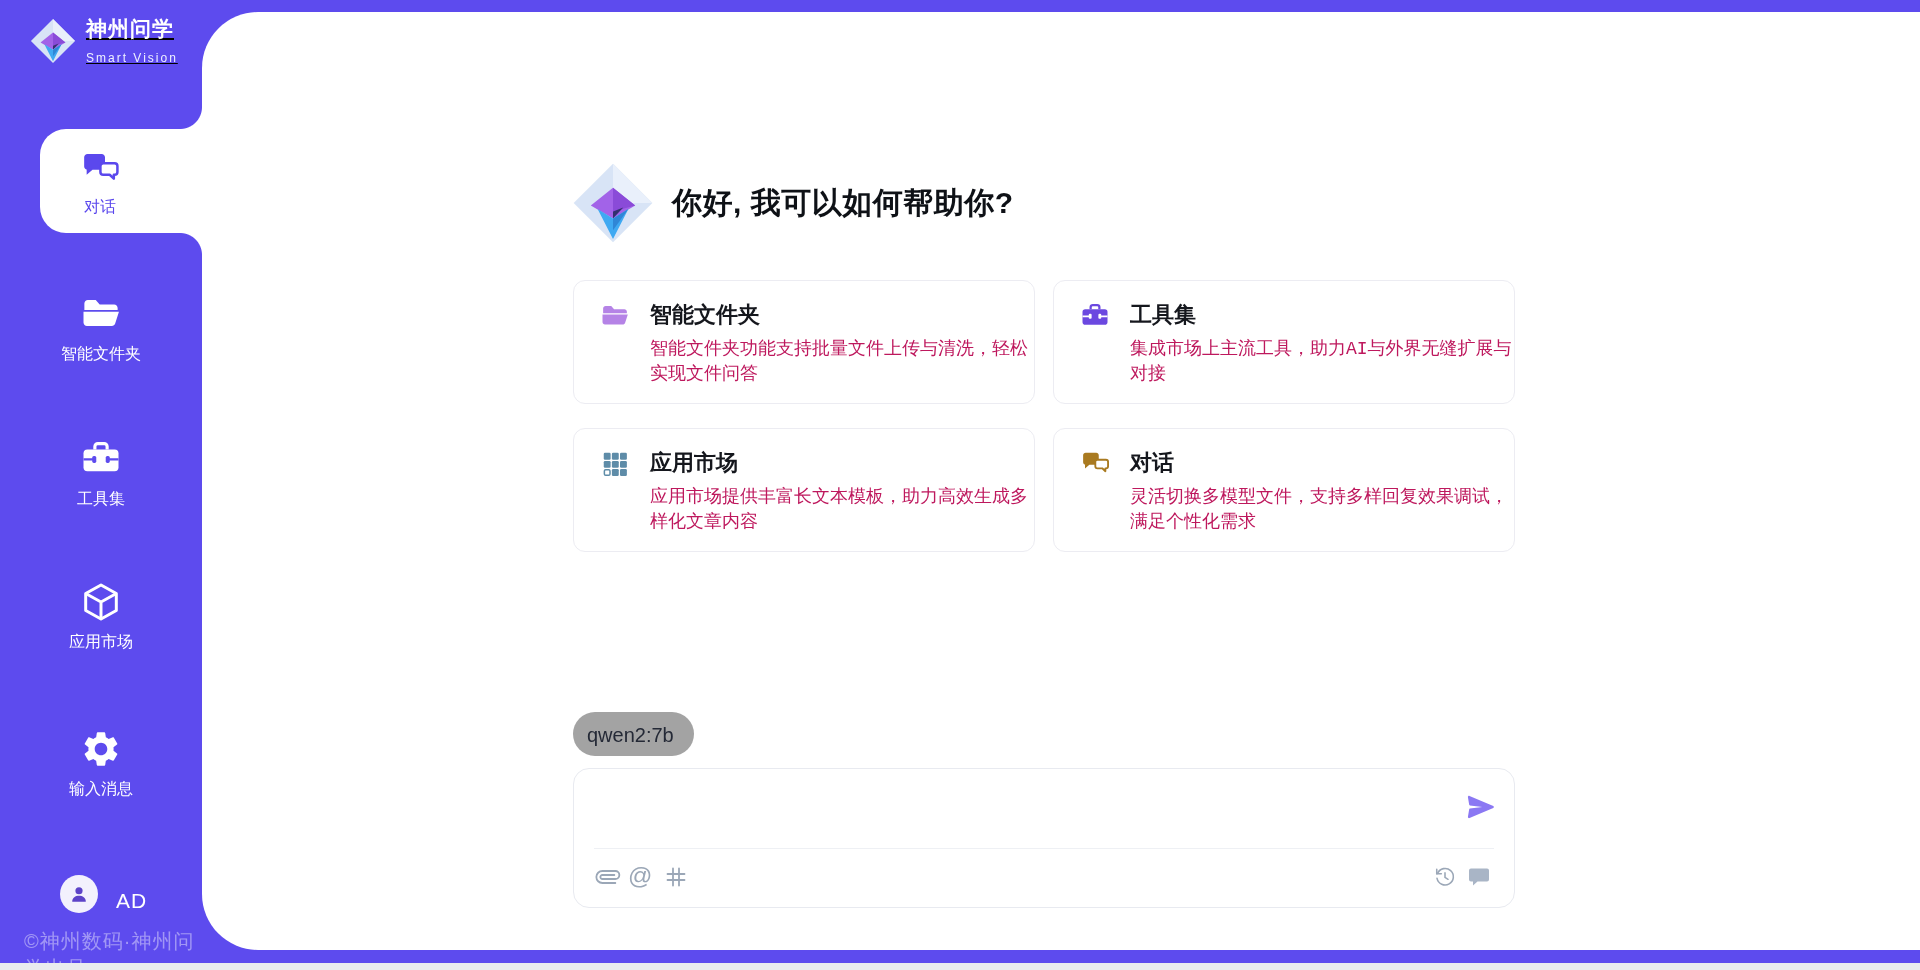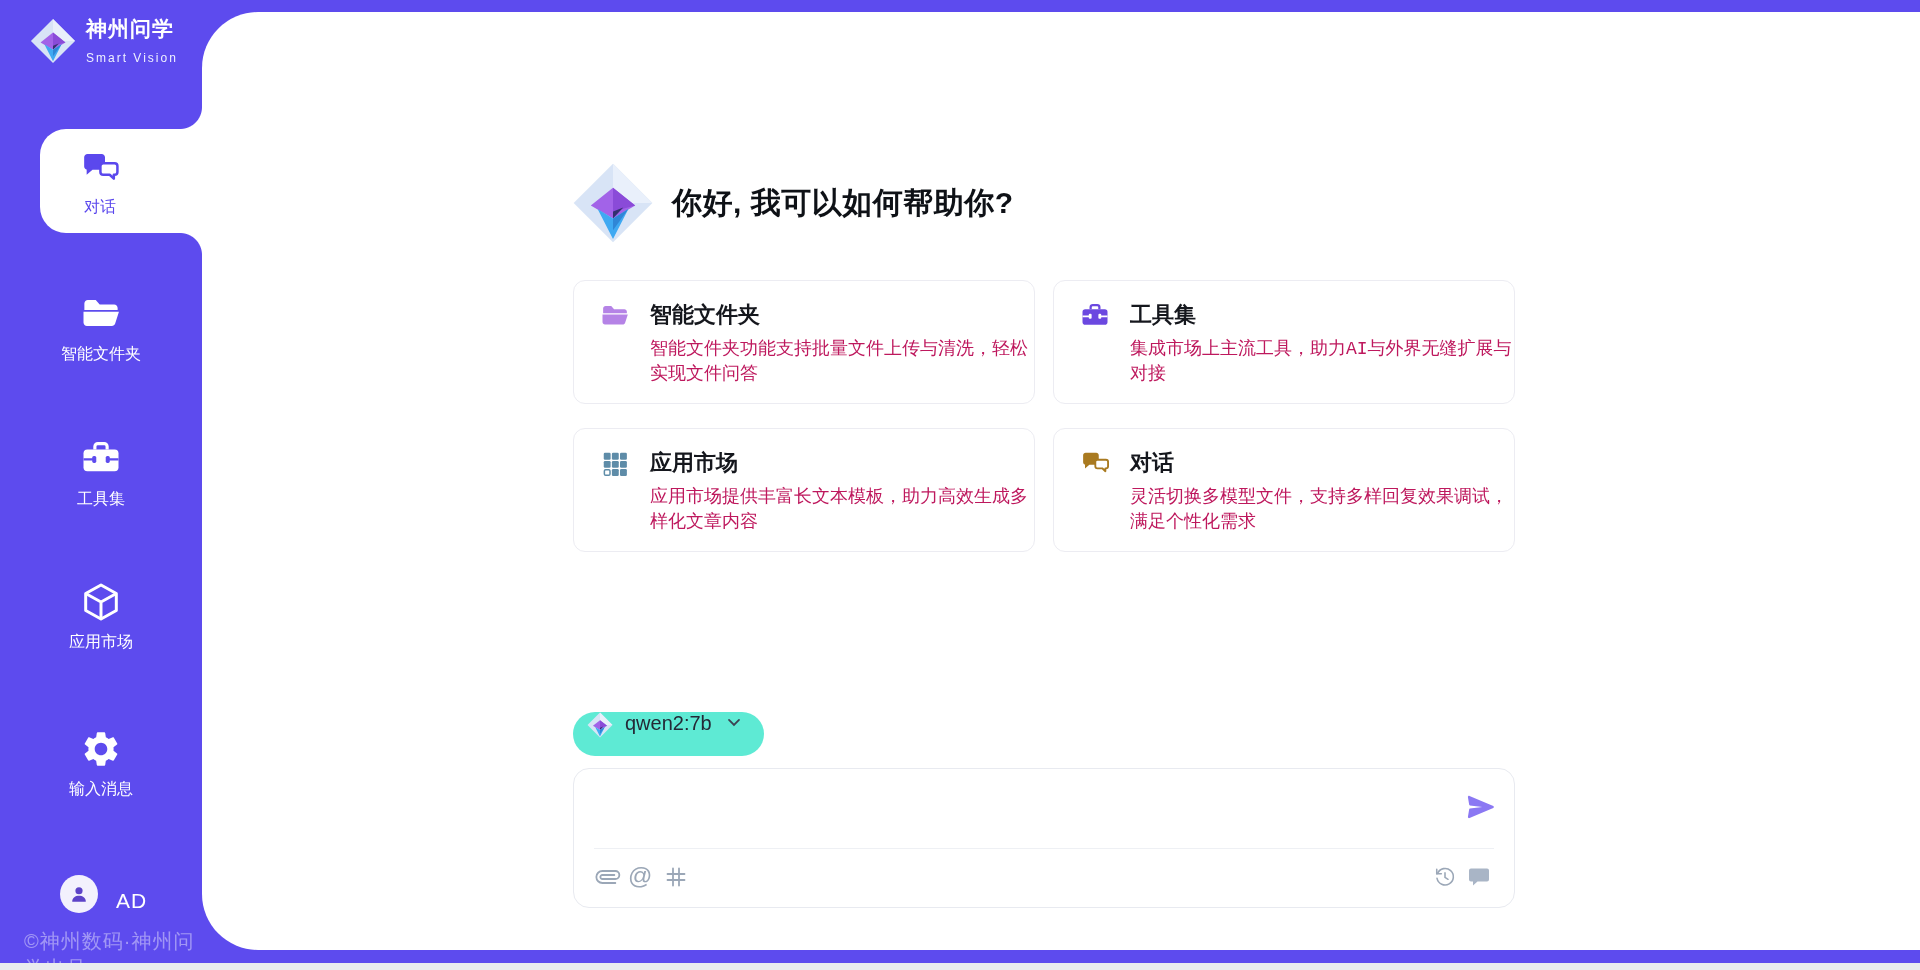--- a/index.html
+++ b/index.html
@@ -13,21 +13,21 @@
   .scroll-strip { position:absolute; left:0; bottom:0; width:1920px; height:7px; background:#e9ebef; }
 
   
   .main-panel {
     position:absolute; left:202px; top:12px; right:0; bottom:20px;
     background:#ffffff; border-radius:56px 0 0 56px;
   }
 
   
   .sidebar { position:absolute; left:0; top:0; width:202px; height:100%; }
-  .logo-row { position:absolute; left:30px; top:16px; display:flex; align-items:center; gap:10px; }
+  .logo-row { position:absolute; left:30px; top:16px; display:flex; align-items:center; gap:10px;text-decoration:underline; }
   .logo-diamond { width:46px; height:46px; }
   .logo-name { color:#fff; font-size:21px; font-weight:bold; letter-spacing:1px; line-height:26px; }
   .logo-sub { color:#eef0ff; font-size:12px; letter-spacing:2px; margin-top:9px; }
 
   .nav-tab-active {
     position:absolute; left:40px; top:129px; width:162px; height:104px;
     background:#fff; border-radius:26px 0 0 26px;
   }
   .nav-tab-active::before, .nav-tab-active::after {
     content:""; position:absolute; right:0; width:22px; height:22px;
@@ -74,21 +74,21 @@
   .card-title { position:absolute; left:76px; top:19px; font-size:22px; font-weight:bold; color:#15171d; }
   .card-desc  { position:absolute; left:76px; top:56px; width:386px; font-size:18px; color:#be185d;
                 line-height:25px; white-space:pre-line;font-family:Liberation Mono, monospace; }
   .ic-folder  { color:#b583e6; }
   .ic-toolbox { color:#6b48e0; }
   .ic-grid    { color:#5e8ca8; }
   .ic-chat    { color:#a97a20; }
 
   .model-pill {
     position:absolute; left:371px; top:700px; height:44px; padding:0 20px 0 14px;
-    background:#5eead4; border-radius:22px; display:flex; gap:12px; cursor:pointer;
+    background:#a3a3a3; border-radius:22px; display:flex; align-items:center; gap:12px; cursor:pointer;flex-direction:column;
   }
   .model-pill .pill-logo { width:26px; height:26px; }
   .model-name { font-size:20px; color:#242936; font-weight:500; }
   .chevron { width:20px; height:20px; color:#3c4352; }
 
   .composer {
     position:absolute; left:371px; top:756px; width:942px; height:140px;
     background:#fff; border:1px solid #e8eaf0; border-radius:16px;
   }
   .composer textarea {

